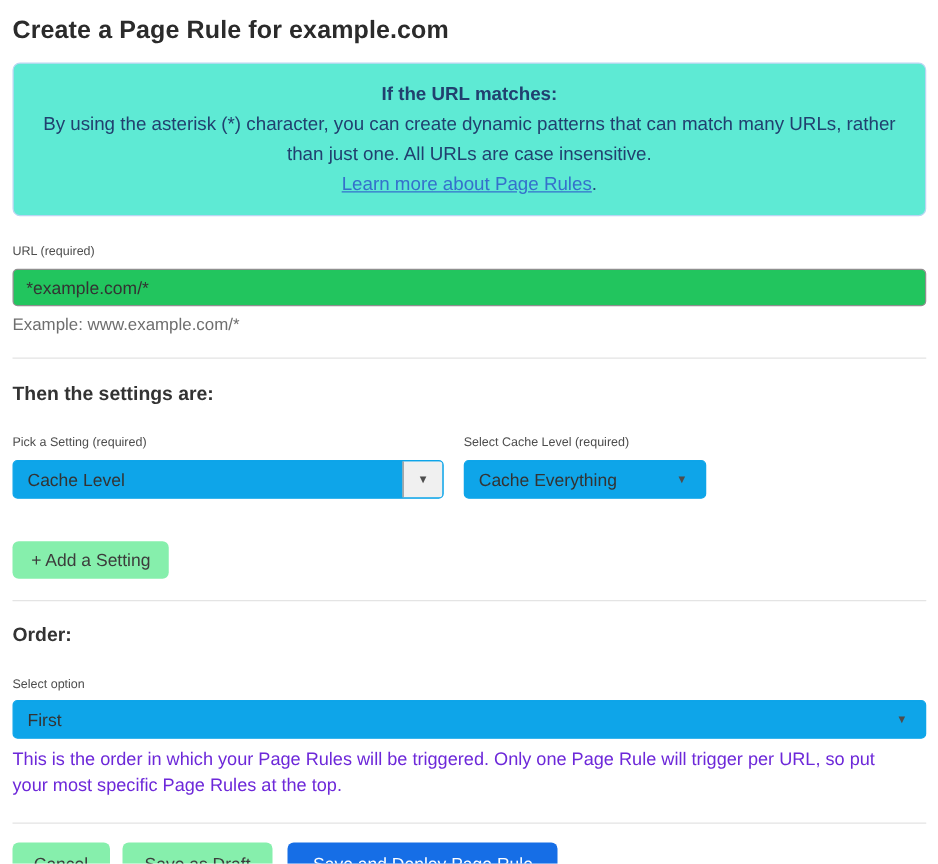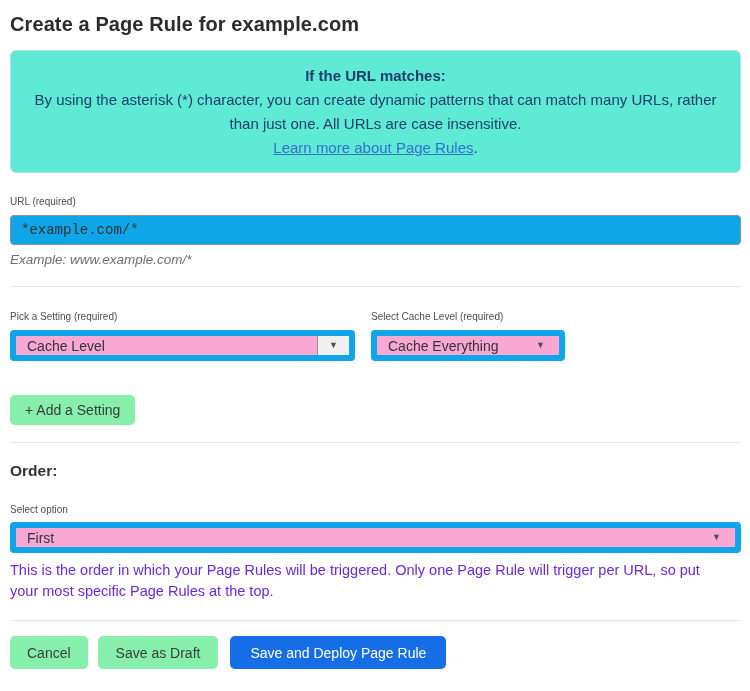--- a/index.html
+++ b/index.html
@@ -51,30 +51,29 @@
   .url-label { margin-top: 23px; }
 
   .text-input {
     margin-top: 8px;
     width: 731px;
     height: 30px;
     border: 1px solid #8f8f8f;
     border-radius: 4px;
     padding: 0 10px;
     font-size: 14px;
-    font-family: Liberation Mono, monospace;
-    color: #333333;
-    background: #0ea5e9;
+    font-family: Liberation Sans, sans-serif;
+    color: #333333;
+    background: #22c55e;
     outline: none;
   }
   .helper-text {
     margin-top: 7px;
     font-size: 13.5px;
     color: #6e6e6e;
-    font-style: italic;
   }
 
   hr.divider {
     border: none;
     border-top: 1px solid #e4e4e4;
     height: 0;
   }
   .divider-1 { margin-top: 19px; }
   .divider-2 { margin-top: 17px; }
   .divider-3 { margin-top: 18px; }
@@ -90,23 +89,23 @@
   .settings-row {
     margin-top: 24px;
     display: flex;
     gap: 16px;
   }
   .settings-col .field-label { display: block; }
 
   .select-control {
     margin-top: 8px;
     height: 31px;
-    border: 6px solid #0ea5e9;
+    border: 1px solid #0ea5e9;
     border-radius: 4px;
-    background: #f9a8d4;
+    background: #0ea5e9;
     display: flex;
     align-items: center;
     font-size: 14px;
     color: #333333;
     cursor: pointer;
     overflow: hidden;
   }
   .select-value {
     flex: 1;
     padding: 0 11px;
@@ -189,20 +188,21 @@
         <a class="info-link">Learn more about Page Rules</a><span>.</span>
       </div>
     </div>
 
     <div class="field-label url-label">URL (required)</div>
     <input class="text-input" type="text" value="*example.com/*" style="">
     <div class="helper-text">Example: www.example.com/*</div>
 
     <hr class="divider divider-1">
 
+    <h2 class="section-heading settings-heading">Then the settings are:</h2>
 
     <div class="settings-row">
       <div class="settings-col">
         <span class="field-label">Pick a Setting (required)</span>
         <div class="select-control select-setting">
           <span class="select-value">Cache Level</span>
           <span class="select-arrow-box">
             <span class="arrow-glyph">▼</span>
           </span>
         </div>

